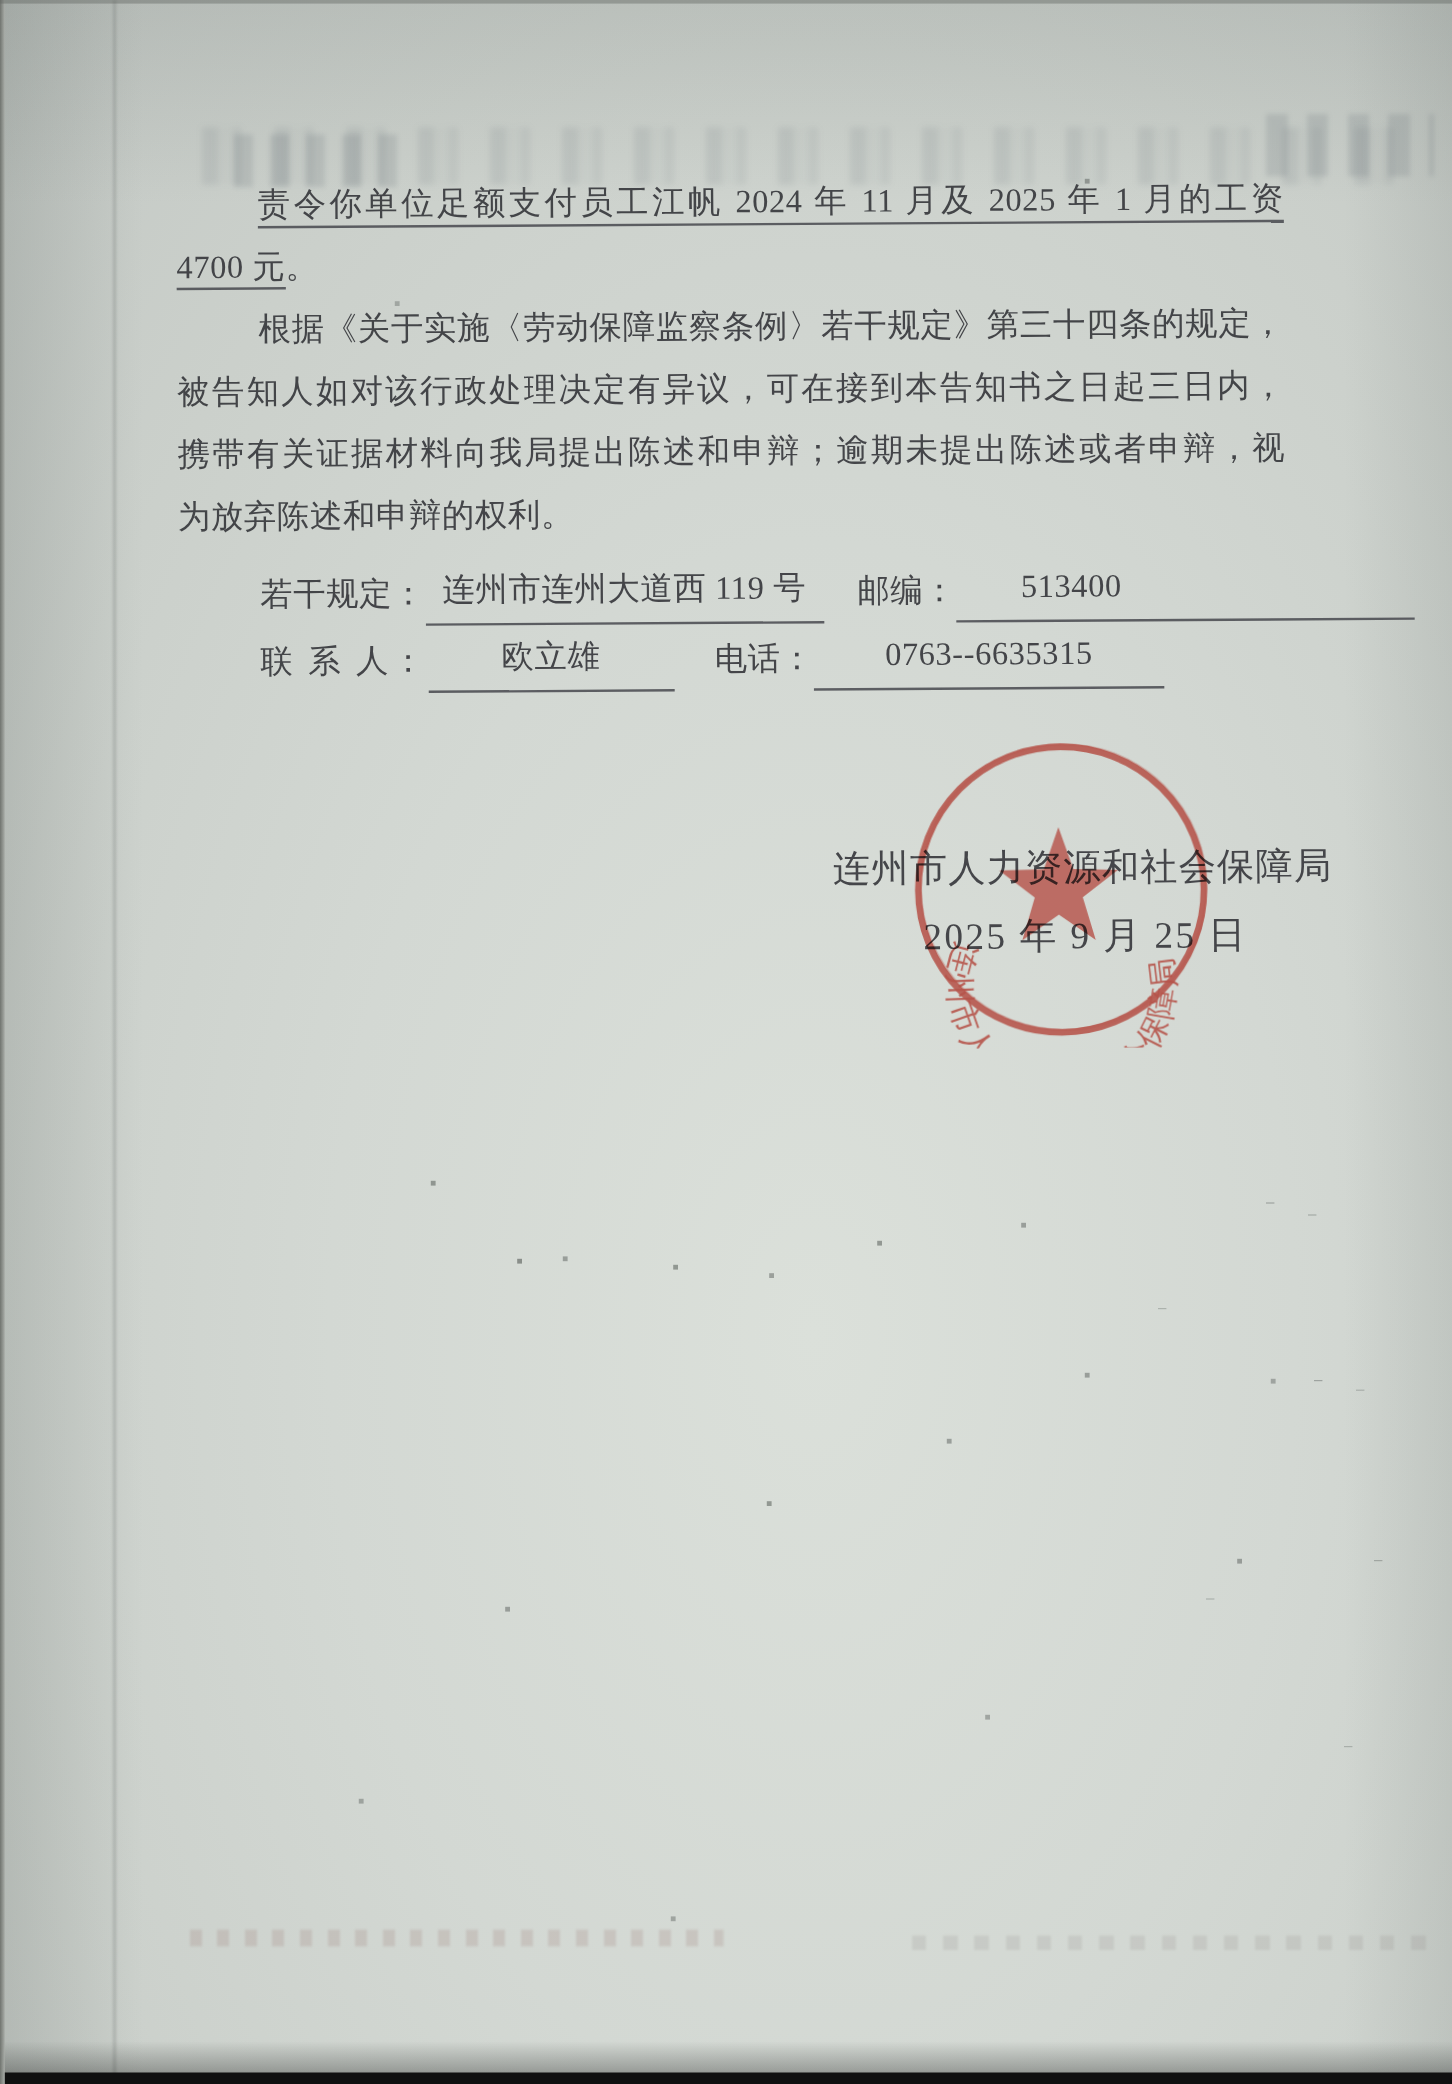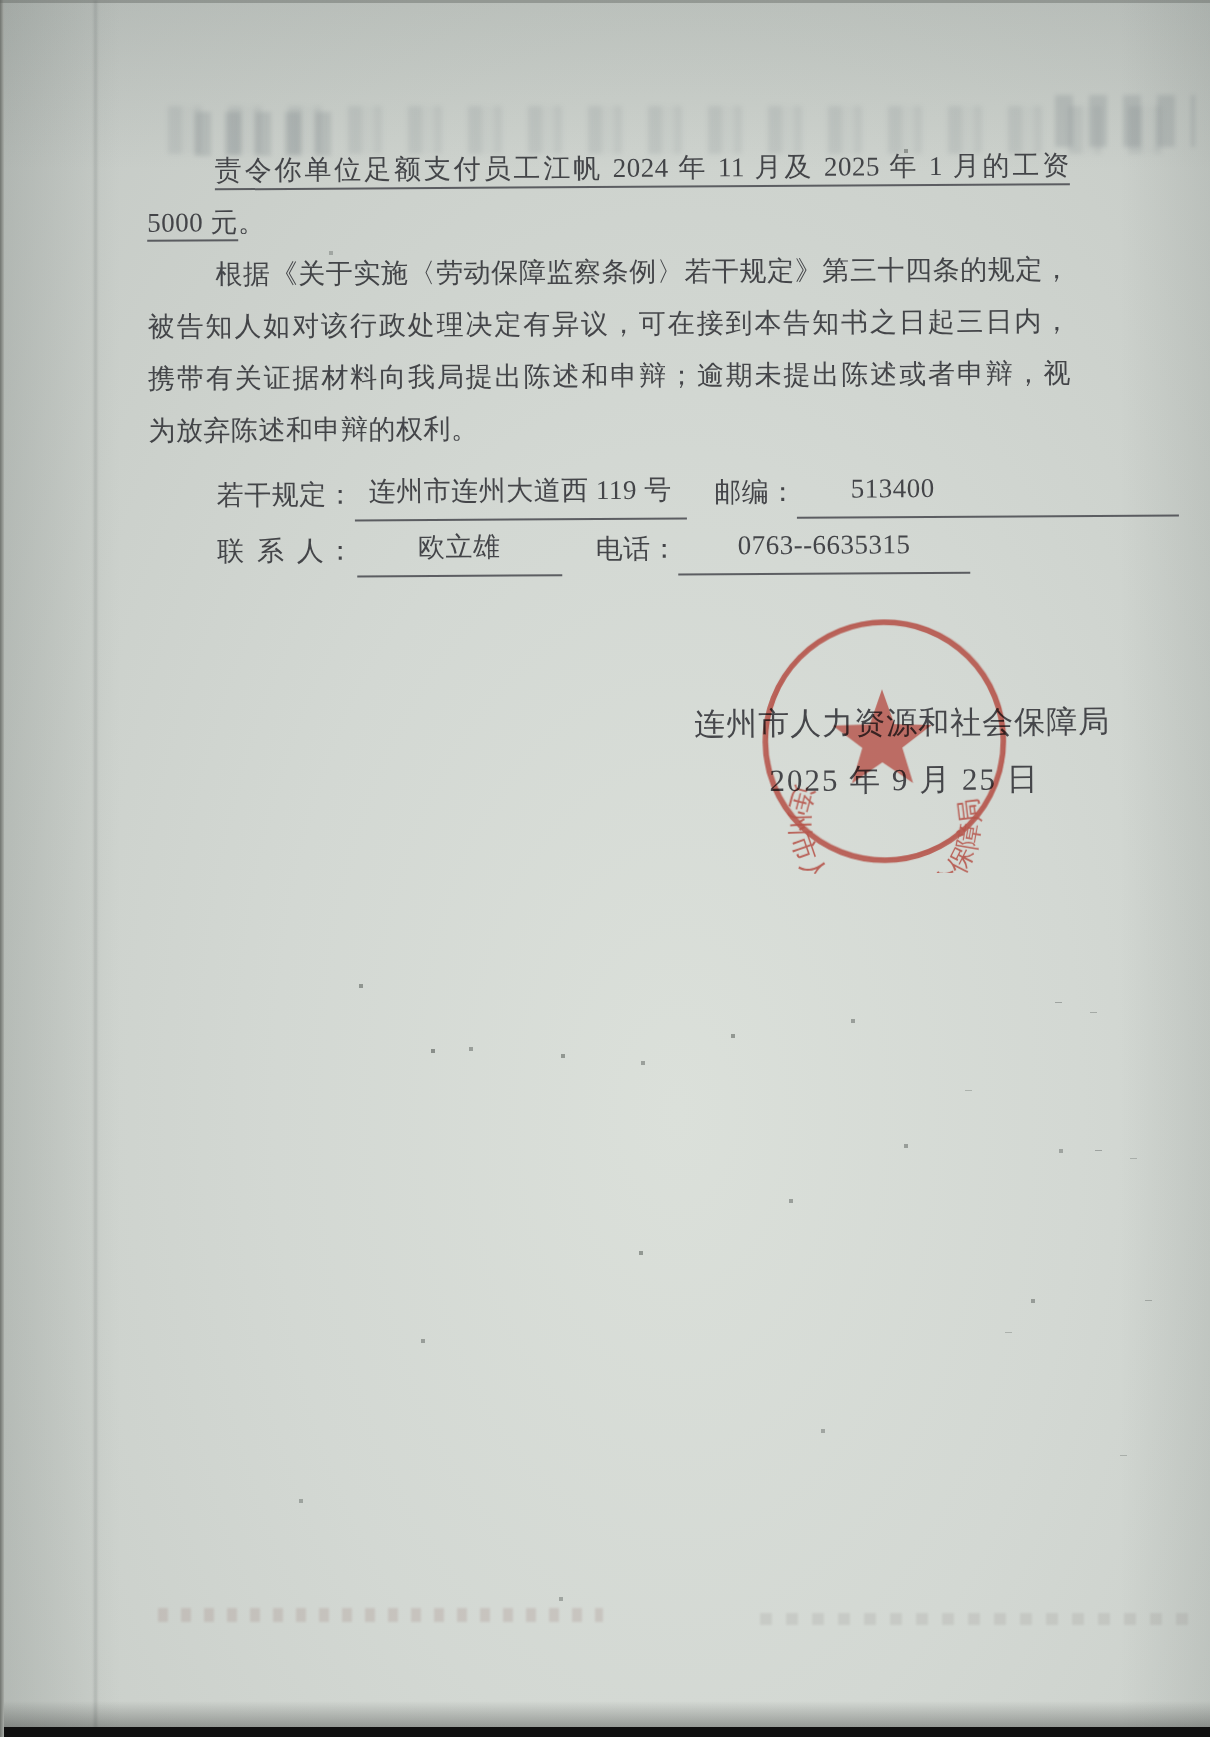--- a/index.html
+++ b/index.html
@@ -114,21 +114,21 @@
 
     <div class="tilt">
       <div class="content">
 
         <div class="line just ind">
           <span>责令你单位足额支付员工江帆 2024 年 11 月及 2025 年 1 月的工资</span>
           <span class="ul-line"></span>
         </div>
 
         <div class="line">
-          <span class="u">5000 元</span><span>。</span>
+          <span class="u">4700 元</span><span>。</span>
         </div>
 
         <div class="line just ind">
           <span>根据《关于实施〈劳动保障监察条例〉若干规定》第三十四条的规定，</span>
         </div>
         <div class="line just">
           <span>被告知人如对该行政处理决定有异议，可在接到本告知书之日起三日内，</span>
         </div>
         <div class="line just">
           <span>携带有关证据材料向我局提出陈述和申辩；逾期未提出陈述或者申辩，视</span>

